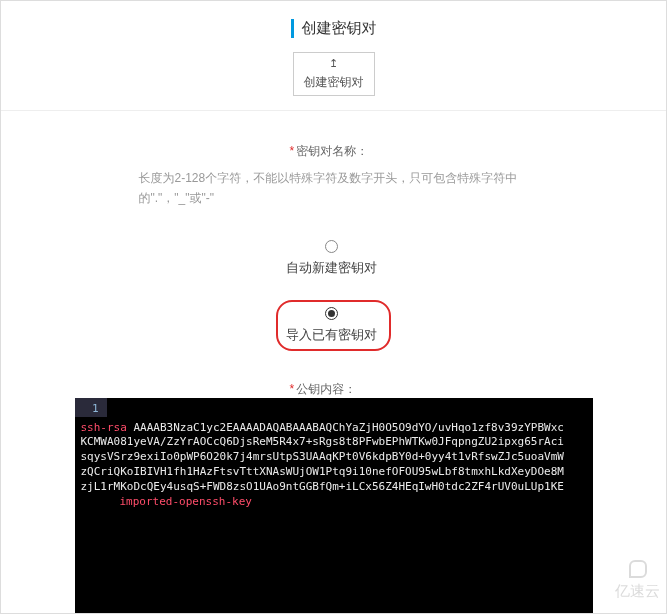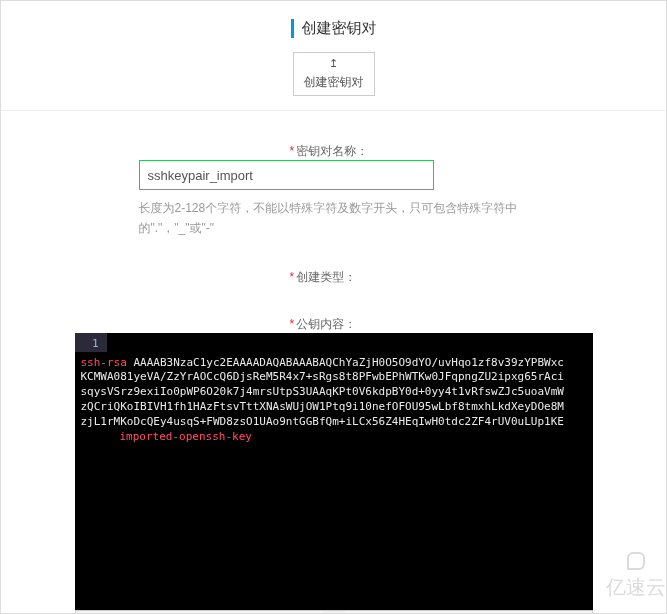--- a/index.html
+++ b/index.html
@@ -188,24 +188,24 @@
     .btn-secondary {
       background: #fff;
       color: #555;
       border: 1px solid #ccc;
       padding: 8px 22px;
       font-size: 13px;
       cursor: pointer;
     }
     .watermark {
       position: absolute;
-      right: 0;
+      right: 6px;
       bottom: 12px;
       color: #ccc;
-      font-size: 20px;
+      font-size: 15px;
       display: flex;
       align-items: center;
       gap: 4px;
       opacity: 0.7;
     }
     .watermark .logo {
       width: 18px; height: 18px;
       border: 2px solid #ccc;
       border-radius: 6px 6px 6px 0;
       position: relative;
@@ -220,27 +220,39 @@
     <span class="icon">↥</span>
     <span>创建密钥对</span>
   </button>
 </div>
 
 <div class="form">
 
   <div class="row">
     <div class="label"><span class="req">*</span><span>密钥对名称：</span></div>
     <div class="field">
-      <input class="text-input" type="text" value="sshkeypair_import" style="">
       <div class="hint">长度为2-128个字符，不能以特殊字符及数字开头，只可包含特殊字符中的"."，"_"或"-"</div>
     </div>
   </div>
 
   <div class="row">
-    <div class="label"><span class="req">*</span><span>创建类型：</span></div>
+    <div class="field">
+      <div class="radio-group">
+        <label class="radio-item">
+          <span class="radio-circle"></span>
+          <span>自动新建密钥对</span>
+        </label>
+        <label class="radio-item selected">
+          <span class="radio-circle">
+              <span class="radio-dot"></span>
+            </span>
+          <span>导入已有密钥对</span>
+        </label>
+      </div>
+    </div>
   </div>
 
   <div class="row" style="margin-bottom:0">
     <div class="label"><span class="req">*</span><span>公钥内容：</span></div>
     <div class="field">
       <div class="code-wrap">
         <div class="code-block">
           <div class="gutter">1</div>
           <div class="code-content"><span class="k1">ssh-rsa</span><span class="txt"> AAAAB3NzaC1yc2EAAAADAQABAAABAQChYaZjH0O5O9dYO/uvHqo1zf8v39zYPBWxc</span>
 <span class="txt">KCMWA081yeVA/ZzYrAOCcQ6DjsReM5R4x7+sRgs8t8PFwbEPhWTKw0JFqpngZU2ipxg65rAci</span>

